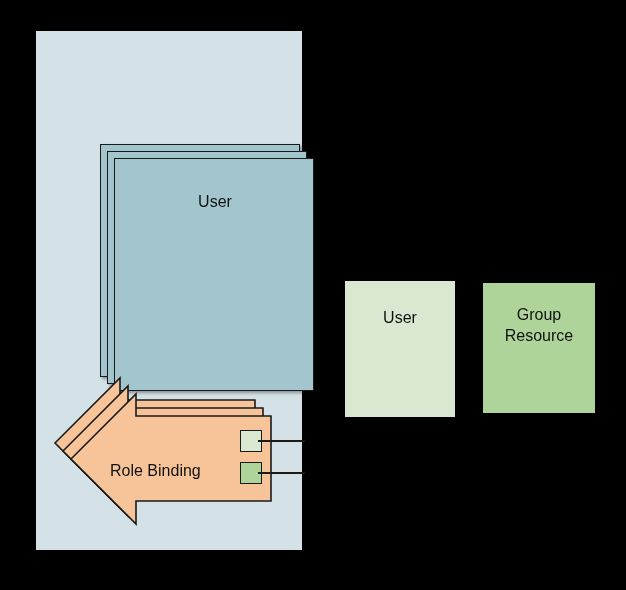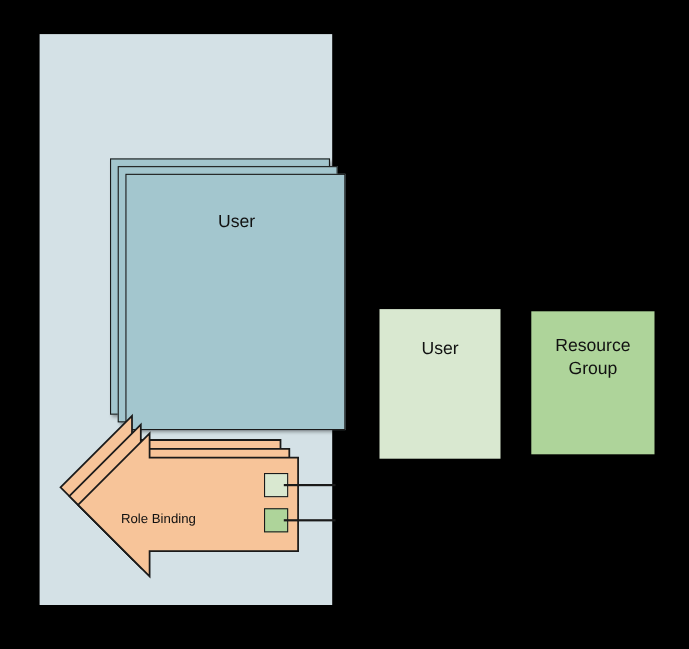--- a/index.html
+++ b/index.html
@@ -97,21 +97,21 @@
     left: 16px;
     top: 16px;
     width: 260px;
     height: 200px;
     pointer-events: none;
   }
   .rb-label-text {
     position: absolute;
     left: 84px;
     top: 105px;
-    font-size: 12px;
+    font-size: 16px;
     color: #111111;
     line-height: 20px;
     white-space: nowrap;
   }
 
   
   .conn-square {
     position: absolute;
     width: 22px;
     height: 22px;
@@ -217,18 +217,18 @@
 
   <div class="conn-line conn-line-role"></div>
   <div class="conn-line conn-line-resource"></div>
 
   <div class="plain-box role-box">
     <div class="plain-box-label">User</div>
   </div>
 
   <div class="plain-box resource-box">
     <div class="plain-box-label">
+      <div>Group</div>
       <div>Resource</div>
-      <div>Group</div>
     </div>
   </div>
 
 </div>
 
 </body></html>

